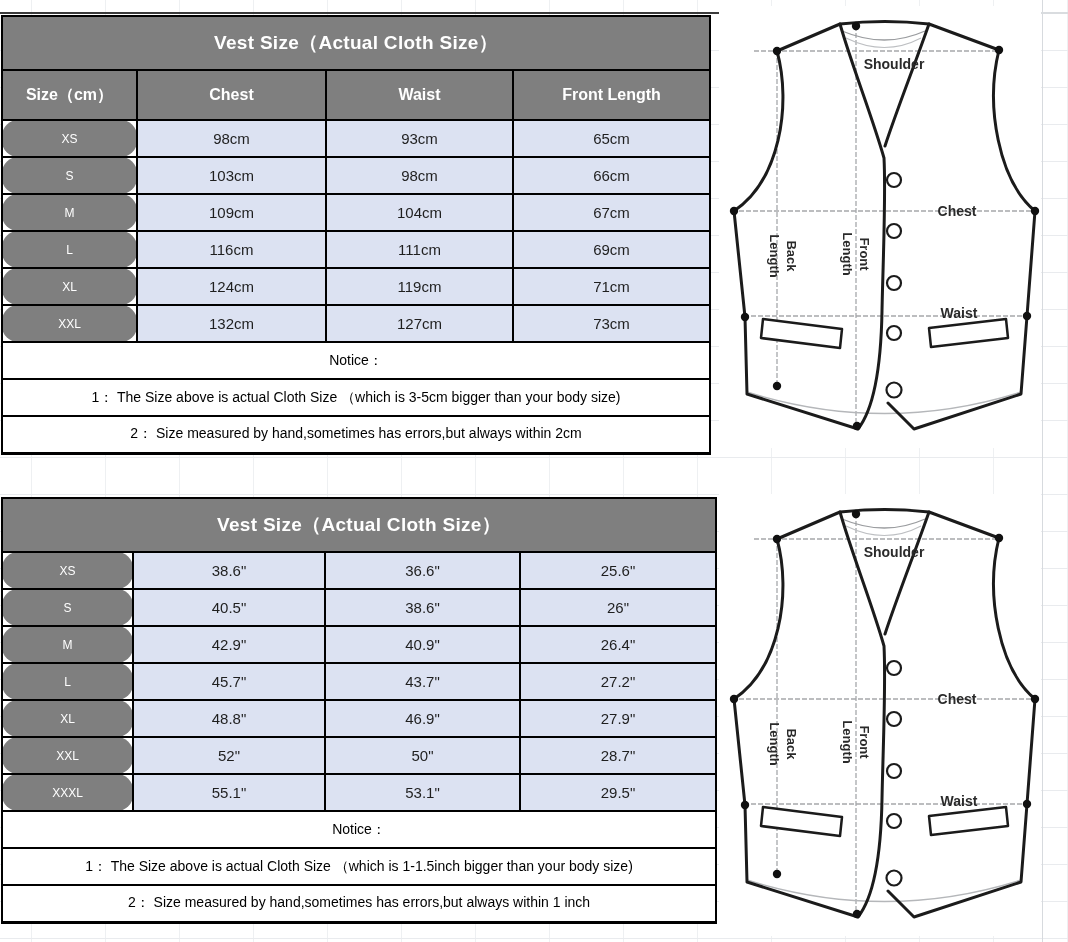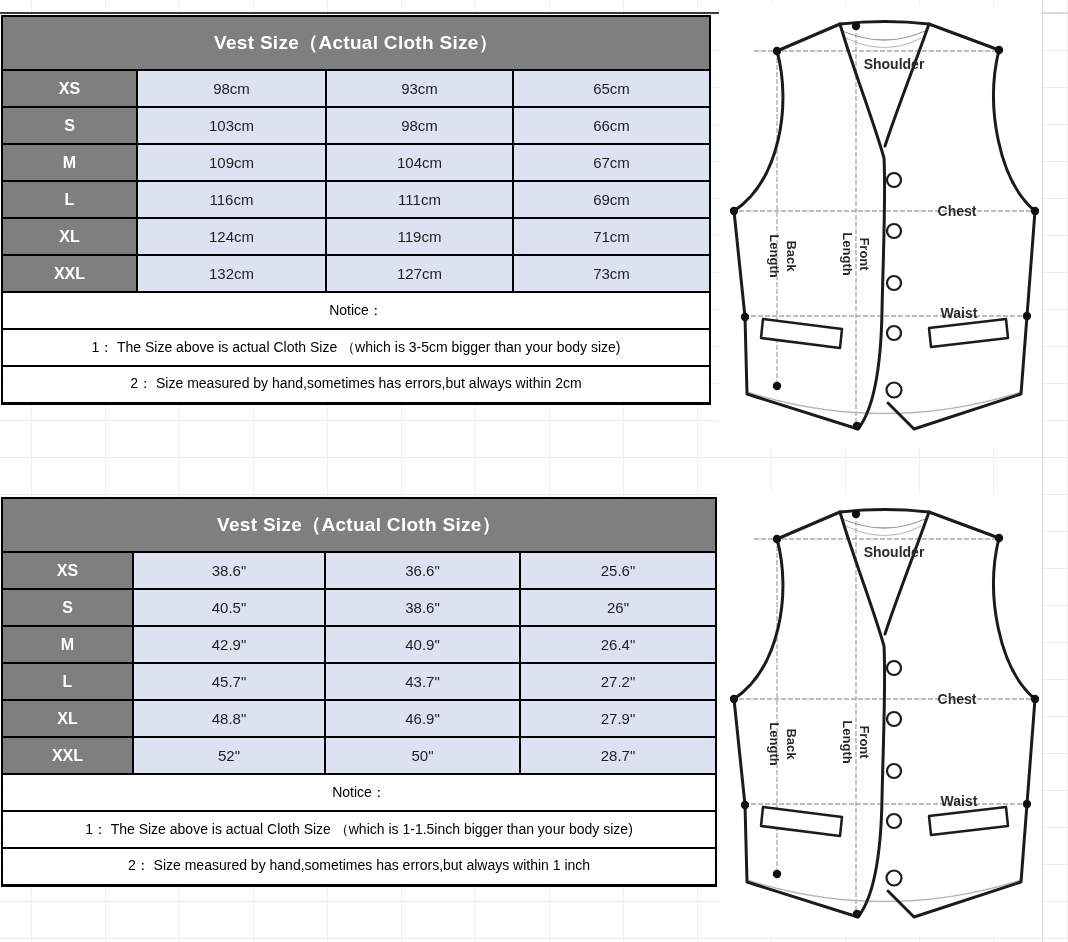--- a/index.html
+++ b/index.html
@@ -45,21 +45,21 @@
     font-size:19px;font-weight:bold;height:52px;
     letter-spacing:.3px;
   }
   .head-row th{
     background:var(--header-gray);color:#fff;
     font-size:16px;font-weight:bold;height:48px;
   }
   .size-table tbody tr{height:37px;}
   .size-table tbody th.size-cell{
     background:var(--header-gray);color:#fff;
-    font-size:16px;font-weight:bold;
+    font-size:12px;font-weight:normal;border-radius:16px;
   }
   .size-table tbody td.value-cell{
     background:var(--row-blue);color:#1f1f1f;font-size:15px;font-weight:normal;
   }
   .notice-cell{
     text-align:left;background:#fff;color:#000;
     border-top:1px solid #000;border-bottom:1px solid #000;
     border-left:2px solid #000;border-right:2px solid #000;
     font-size:14px;padding:1px 4px;white-space:pre;
   }
@@ -81,20 +81,26 @@
   <colgroup>
     <col style="width:135px">
       <col style="width:189px">
       <col style="width:187px">
       <col style="width:197px">
   </colgroup>
   <thead>
     <tr>
       <th class="title-cell" colspan="4">Vest Size（Actual Cloth Size）</th>
     </tr>
+    <tr class="head-row">
+      <th>Size（cm）</th>
+      <th>Chest</th>
+      <th>Waist</th>
+      <th>Front Length</th>
+    </tr>
   </thead>
   <tbody>
       <tr>
         <th class="size-cell">XS</th>
         <td class="value-cell">98cm</td>
         <td class="value-cell">93cm</td>
         <td class="value-cell">65cm</td>
       </tr>
       <tr>
         <th class="size-cell">S</th>
@@ -182,20 +188,26 @@
         <td class="value-cell">48.8"</td>
         <td class="value-cell">46.9"</td>
         <td class="value-cell">27.9"</td>
       </tr>
       <tr>
         <th class="size-cell">XXL</th>
         <td class="value-cell">52"</td>
         <td class="value-cell">50"</td>
         <td class="value-cell">28.7"</td>
       </tr>
+      <tr>
+        <th class="size-cell">XXXL</th>
+        <td class="value-cell">55.1"</td>
+        <td class="value-cell">53.1"</td>
+        <td class="value-cell">29.5"</td>
+      </tr>
     </tbody>
   <tbody>
     <tr class="notice-label-row">
       <td class="notice-cell" colspan="4">Notice：</td>
     </tr>
     <tr class="notice-line-row">
       <td class="notice-cell" colspan="4">1：  The Size above is actual Cloth Size （which is 1-1.5inch bigger than your body size)</td>
     </tr>
     <tr class="notice-line-row notice-last-row">
       <td class="notice-cell" colspan="4">2：  Size measured by hand,sometimes has errors,but always within 1 inch</td>

